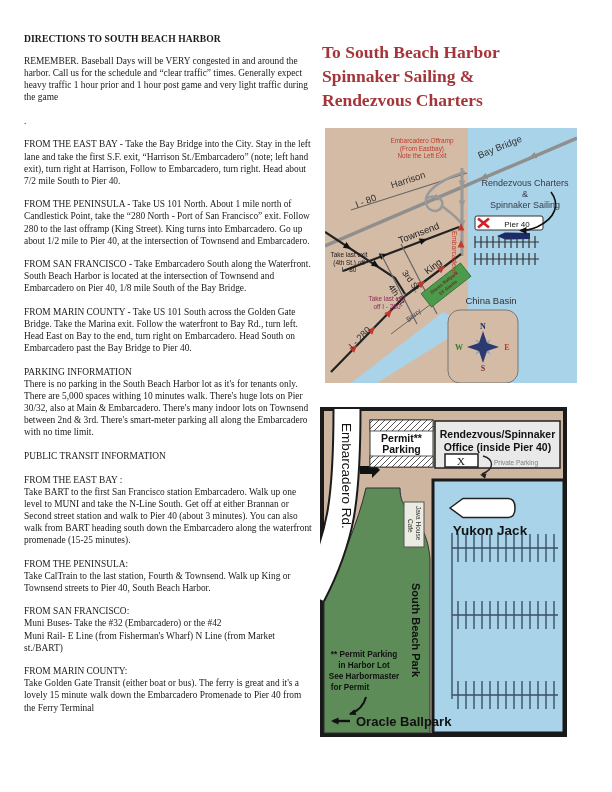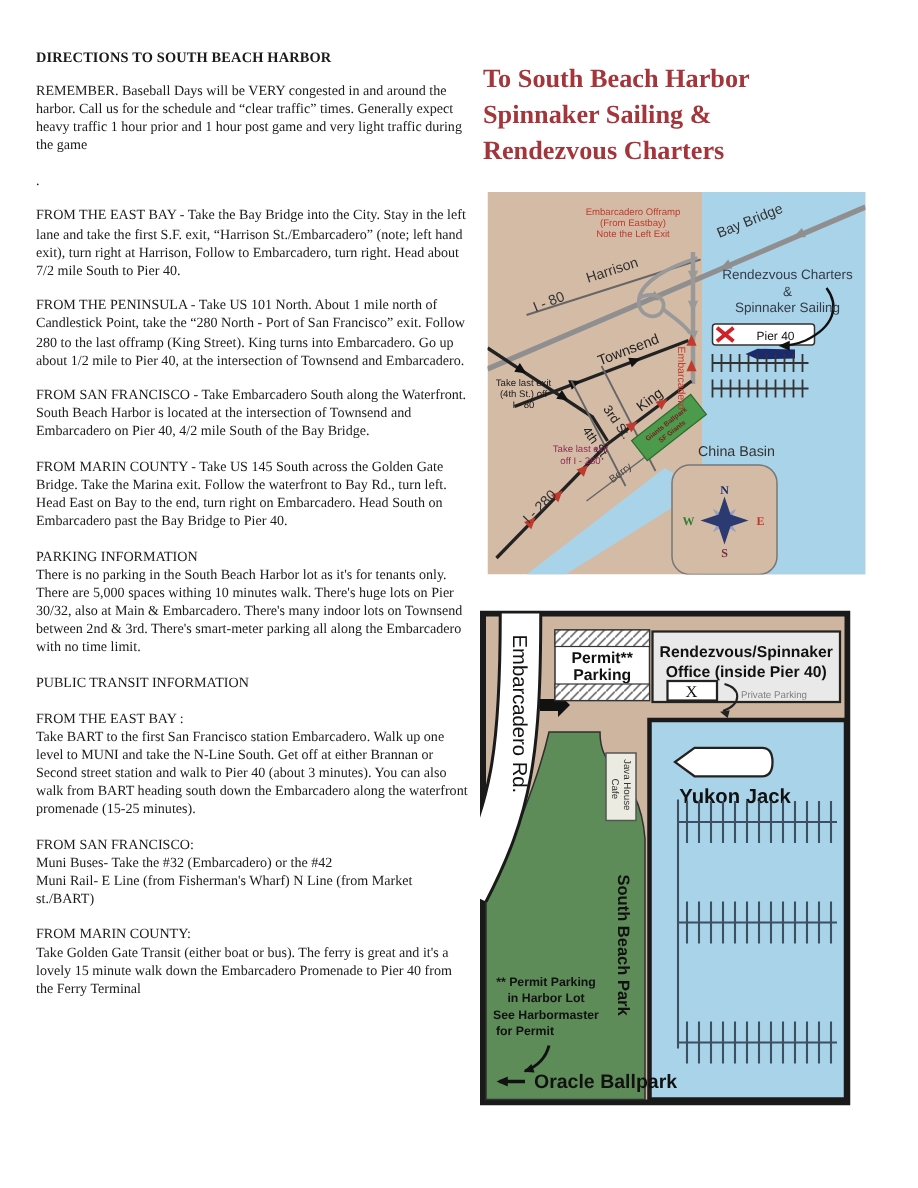--- a/index.html
+++ b/index.html
@@ -30,27 +30,29 @@
 </style>
 </head>
 <body>
 
 <div class="left-col">
   <h1>DIRECTIONS TO SOUTH BEACH HARBOR</h1>
   <p class="para">REMEMBER. Baseball Days will be VERY congested in and around the harbor. Call us for the schedule and “clear traffic” times. Generally expect heavy traffic 1 hour prior and 1 hour post game and very light traffic during the game</p>
   <p class="para">.</p>
   <p class="para">FROM THE EAST BAY - Take the Bay Bridge into the City. Stay in the left lane and take the first S.F. exit, “Harrison St./Embarcadero” (note; left hand exit), turn right at Harrison, Follow to Embarcadero, turn right. Head about 7/2 mile South to Pier 40.</p>
   <p class="para">FROM THE PENINSULA - Take US 101 North. About 1 mile north of Candlestick Point, take the “280 North - Port of San Francisco” exit. Follow 280 to the last offramp (King Street). King turns into Embarcadero. Go up about 1/2 mile to Pier 40, at the intersection of Townsend and Embarcadero.</p>
-  <p class="para">FROM SAN FRANCISCO - Take Embarcadero South along the Waterfront. South Beach Harbor is located at the intersection of Townsend and Embarcadero on Pier 40, 4/2 mile South of the Bay Bridge.</p>
-  <p class="para">FROM MARIN COUNTY - Take US 145 South across the Golden Gate Bridge. Take the Marina exit. Follow the waterfront to Bay Rd., turn left. Head East on Bay to the end, turn right on Embarcadero. Head South on Embarcadero past the Bay Bridge to Pier 40.</p>
+  <p class="para">FROM SAN FRANCISCO - Take Embarcadero South along the Waterfront. South Beach Harbor is located at the intersection of Townsend and Embarcadero on Pier 40, 1/8 mile South of the Bay Bridge.</p>
+  <p class="para">FROM MARIN COUNTY - Take US 101 South across the Golden Gate Bridge. Take the Marina exit. Follow the waterfront to Bay Rd., turn left. Head East on Bay to the end, turn right on Embarcadero. Head South on Embarcadero past the Bay Bridge to Pier 40.</p>
   <p class="para">PARKING INFORMATION
 There is no parking in the South Beach Harbor lot as it's for tenants only. There are 5,000 spaces withing 10 minutes walk.  There's huge lots on Pier 30/32, also at Main &amp; Embarcadero.  There's many indoor lots on Townsend between 2nd &amp; 3rd. There's smart-meter parking all along the Embarcadero with no time limit.</p>
   <p class="para bold">PUBLIC TRANSIT INFORMATION</p>
   <p class="para">FROM THE EAST BAY :
 Take BART to the first San Francisco station Embarcadero. Walk up one level to MUNI and take the N-Line South. Get off at either Brannan or Second street station and walk to Pier 40 (about 3 minutes). You can also walk from BART heading south down the Embarcadero along the waterfront promenade (15-25 minutes).</p>
+  <p class="para">FROM THE PENINSULA:
+Take CalTrain to the last station, Fourth &amp; Townsend. Walk up King or Townsend streets to Pier 40, South Beach Harbor.</p>
   <p class="para">FROM SAN FRANCISCO:
 Muni Buses- Take the #32 (Embarcadero) or the #42
 Muni Rail- E Line (from Fisherman's Wharf) N Line (from Market st./BART)</p>
   <p class="para">FROM MARIN COUNTY:
 Take Golden Gate Transit (either boat or bus). The ferry is great and it's a lovely 15 minute walk down the Embarcadero Promenade to Pier 40 from the Ferry Terminal</p>
 </div>
 
 <div class="title-block" style="color:#A4353A">
   <div>To South Beach Harbor</div>
   <div>Spinnaker Sailing &amp;</div>

